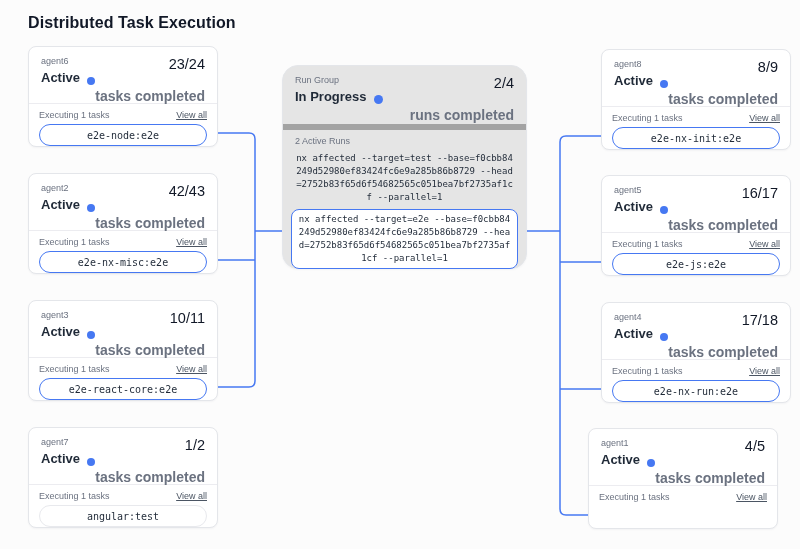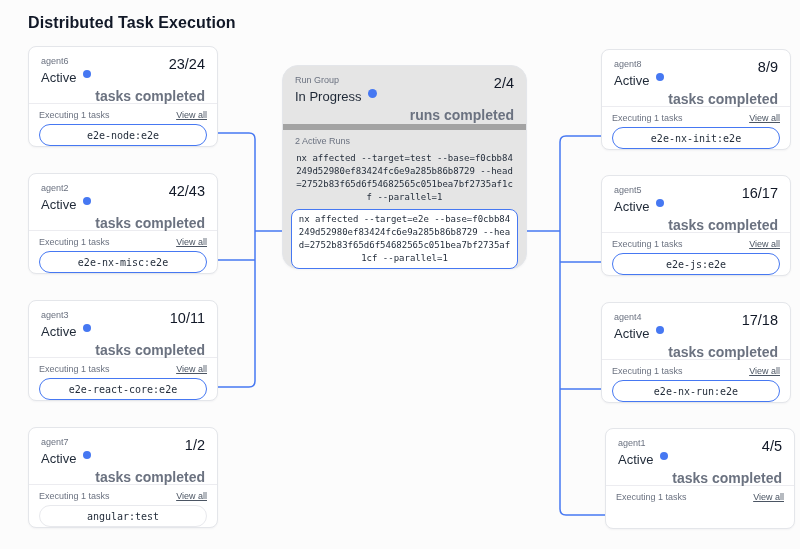--- a/index.html
+++ b/index.html
@@ -28,30 +28,30 @@
   .center-card {
     position:absolute;
     left:282px; top:65px;
     width:245px; height:204px;
     background:#e5e5e5;
     border:1px solid #e4e6ea;
     border-radius:16px;
     box-shadow:0 1px 2px rgba(15,23,42,.04);
   }
   .l0{left:28px;top:46px} .l1{left:28px;top:173px} .l2{left:28px;top:300px} .l3{left:28px;top:427px}
-  .r0{left:601px;top:49px} .r1{left:601px;top:175px} .r2{left:601px;top:302px} .r3{left:605px;top:428px}
+  .r0{left:601px;top:49px} .r1{left:601px;top:175px} .r2{left:601px;top:302px} .r3{left:588px;top:428px}
 
   .card-head {
     height:56px;
     padding:9px 12px 0 12px;
     display:flex; justify-content:space-between;
   }
   .center-card .card-head { height:58px; }
   .agent-name { font-size:9px; color:#6b7280; }
-  .status-row { margin-top:4px; display:flex; align-items:flex-start; gap:7px; }
+  .status-row { margin-top:4px; display:flex; align-items:flex-end; gap:7px;font-weight:bold; }
   .status-text { font-size:13px; color:#1f2937; }
   .status-dot {
     width:8px; height:8px; border-radius:50%;
     background:#4678f2; display:inline-block;
   }
   .status-dot.big { width:9px; height:9px; }
   .head-right { text-align:right; }
   .count { font-size:14.5px; color:#111827; }
   .count-label { font-size:14px; color:#6b7280; margin-top:16px;font-weight:bold; }
 

